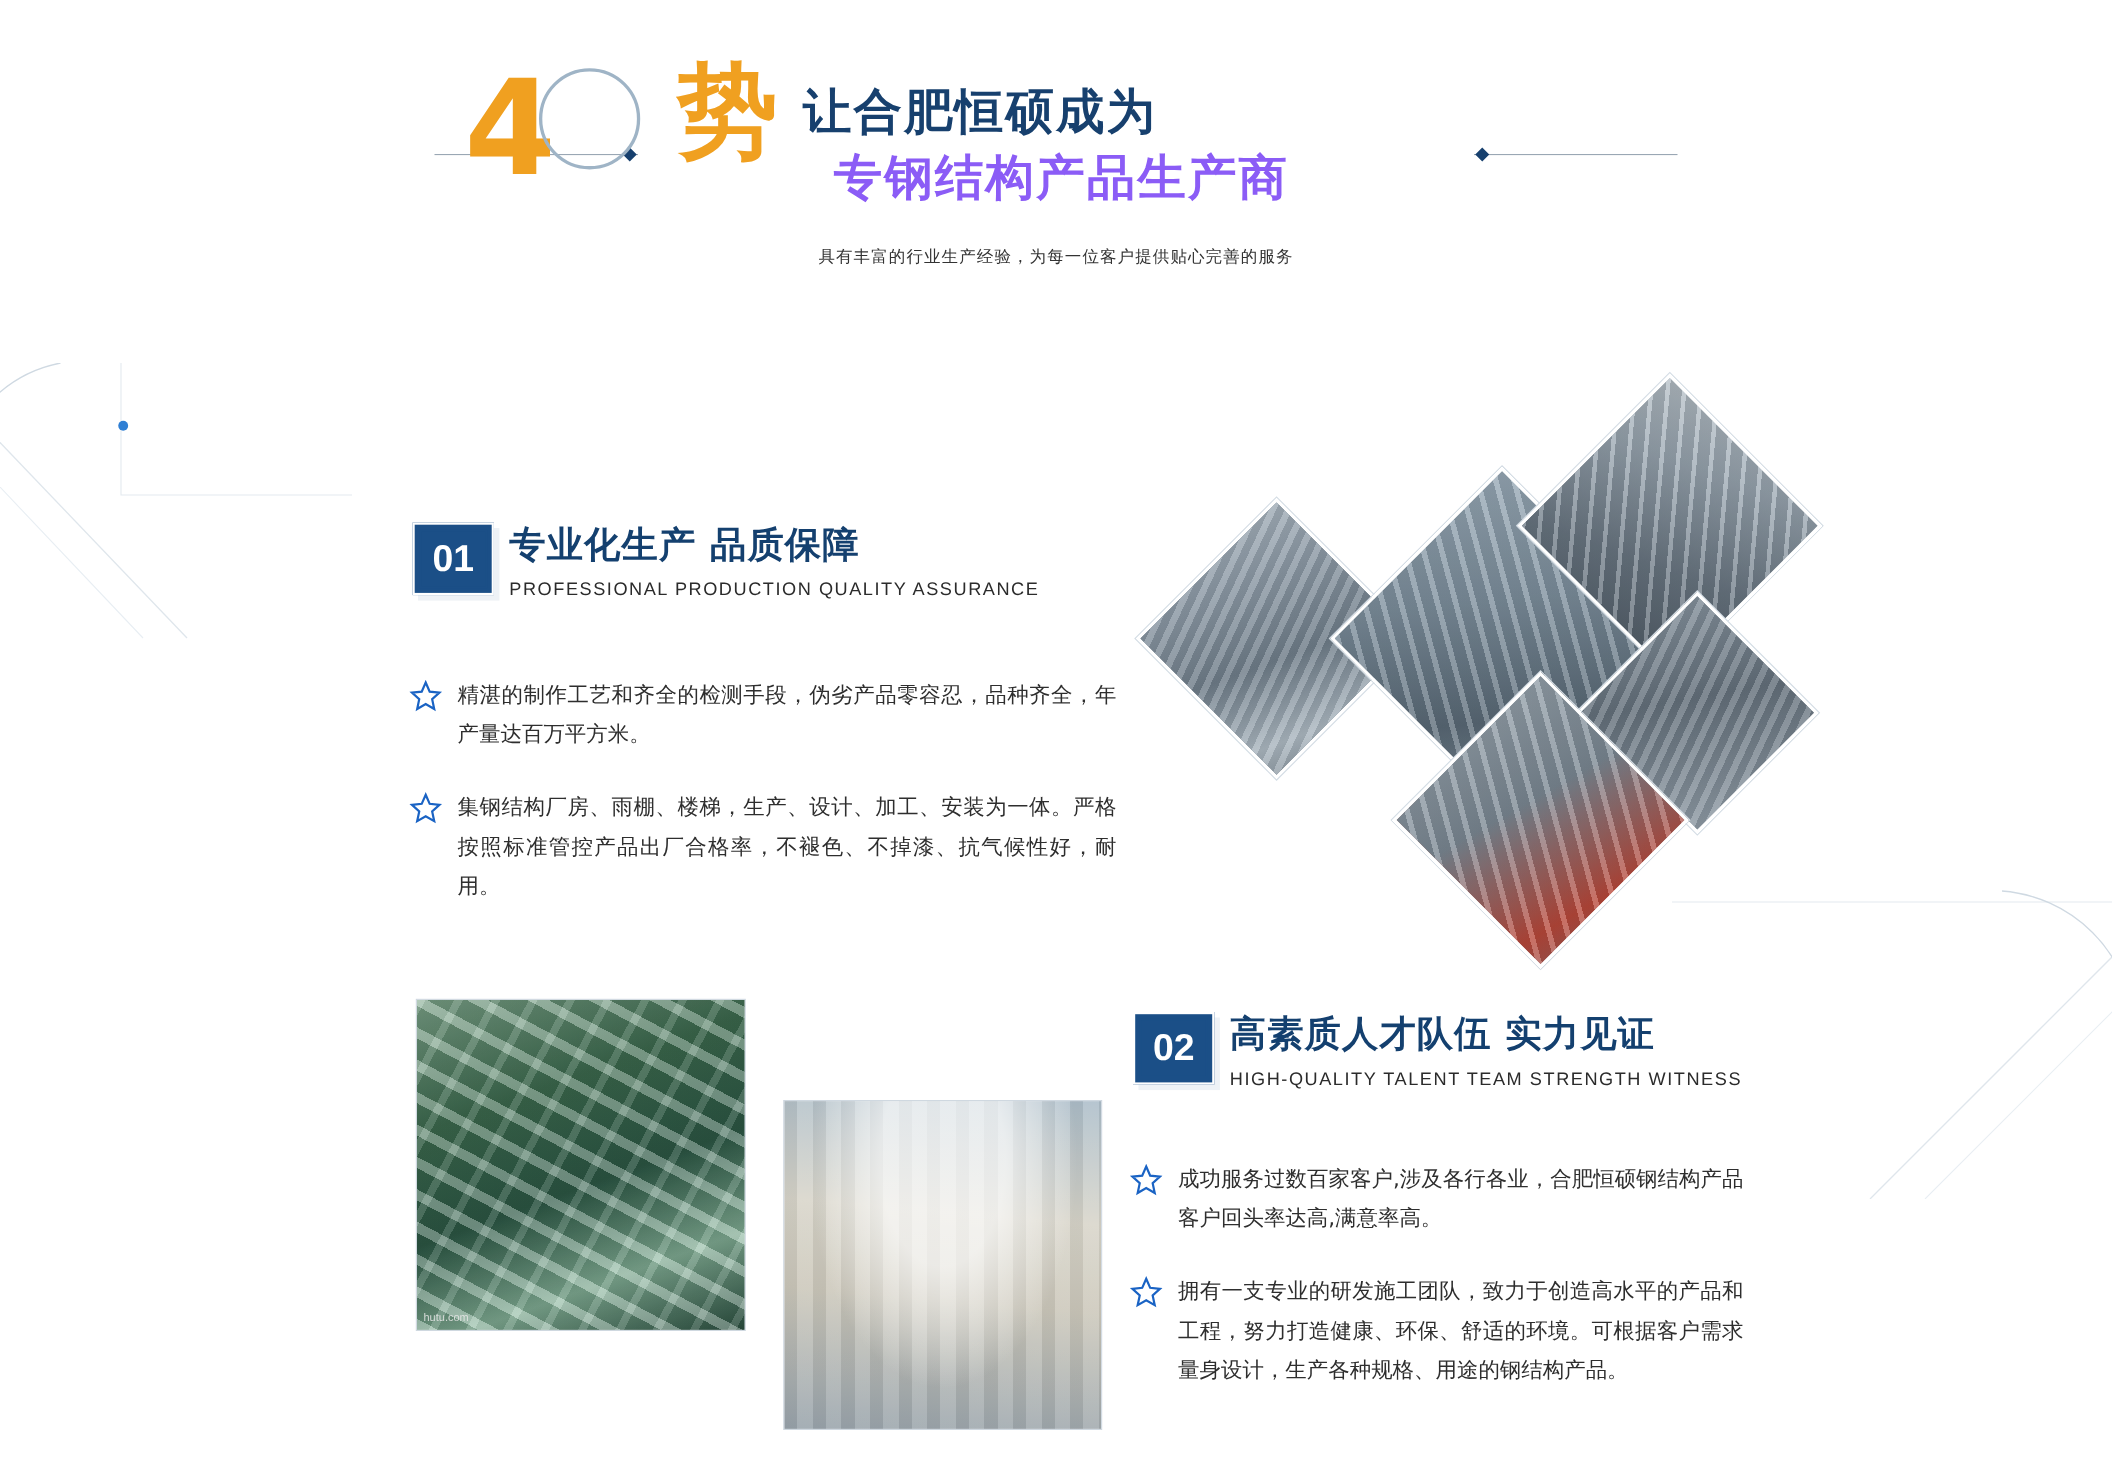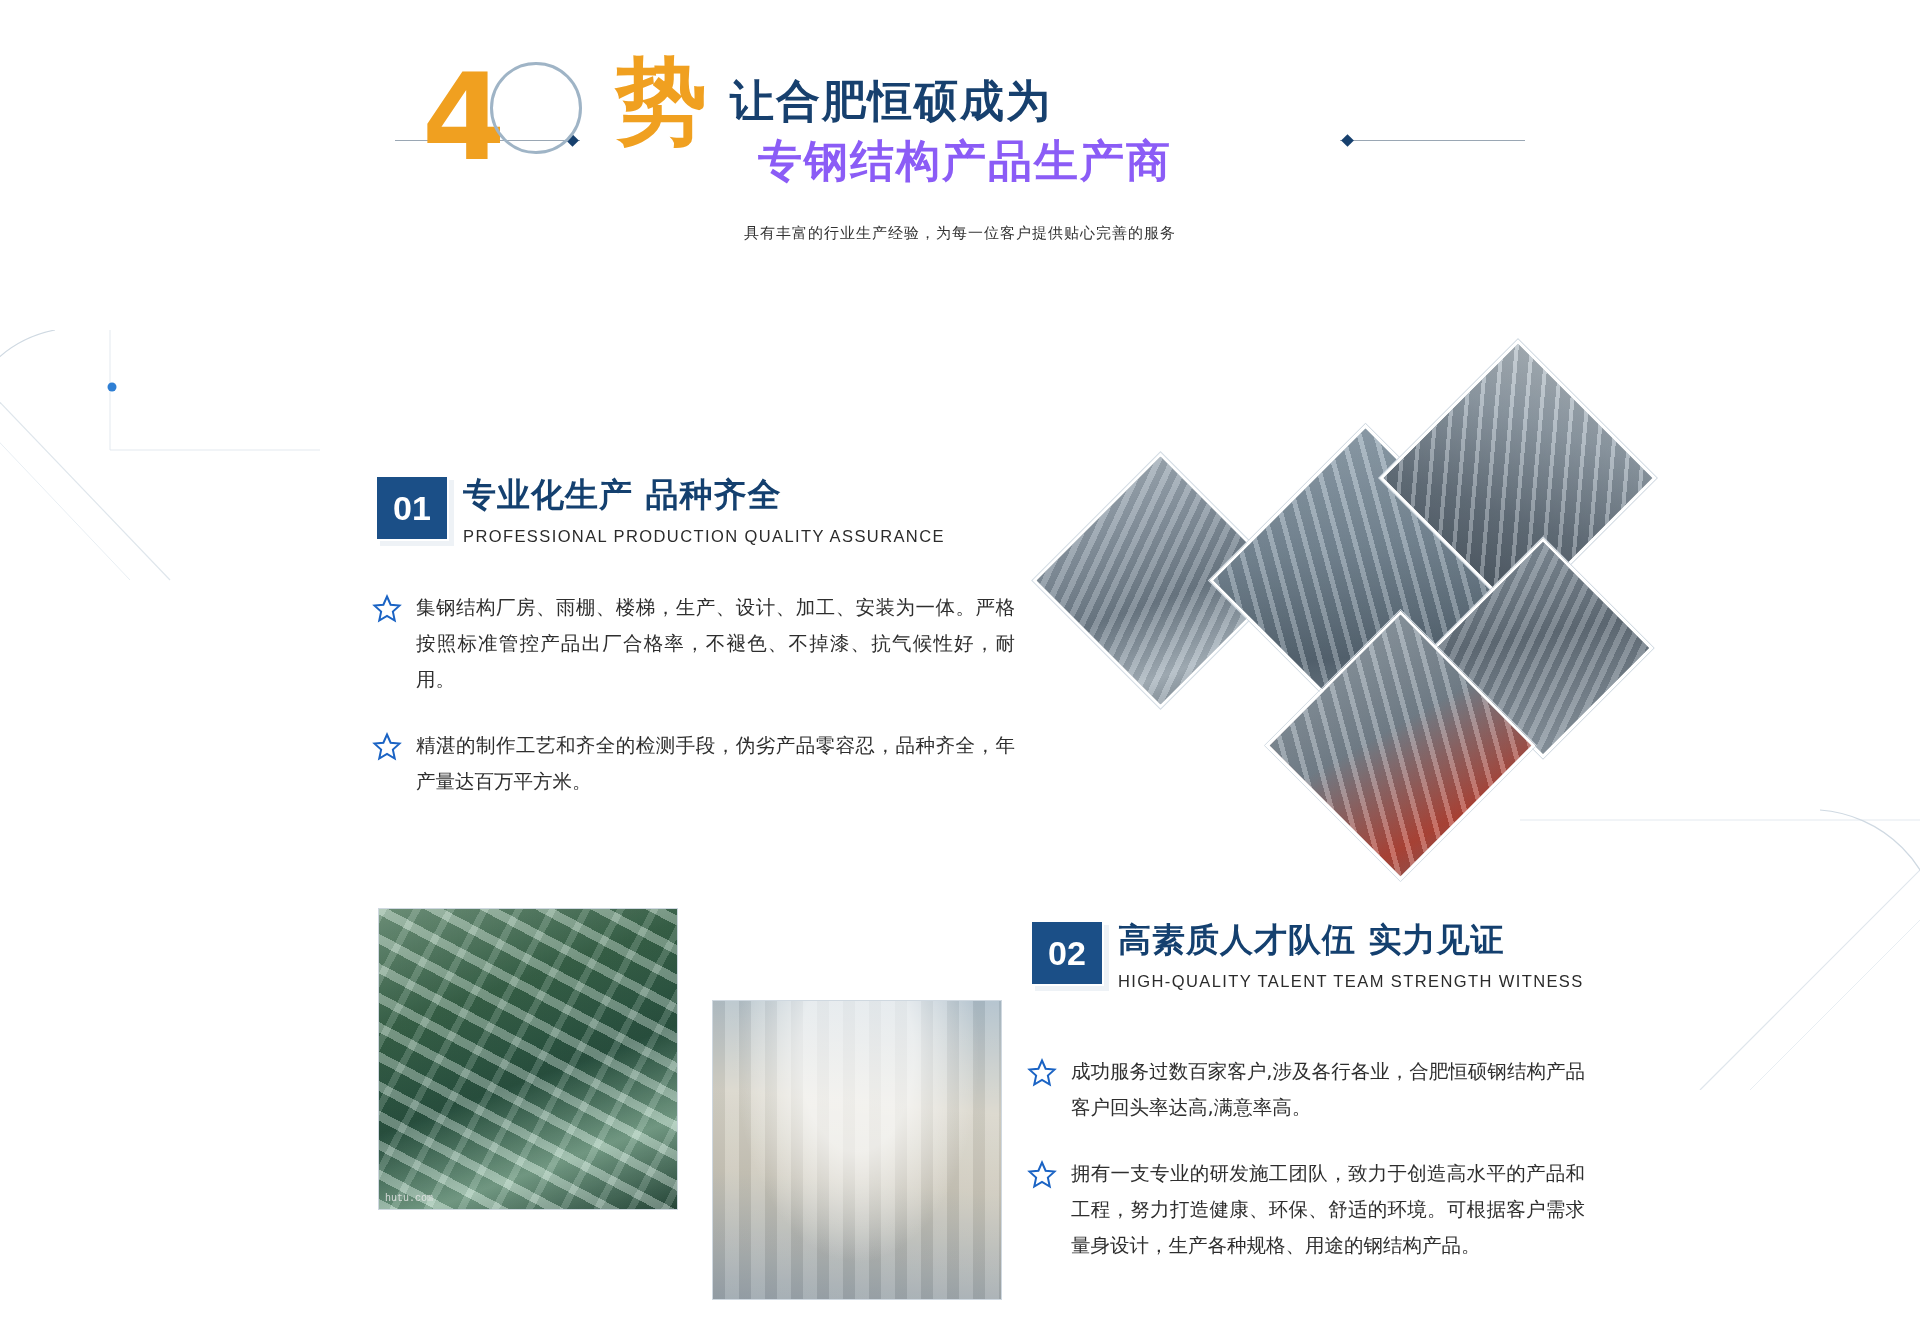--- a/index.html
+++ b/index.html
@@ -100,21 +100,21 @@
     color:#1a63c4;font-size:27px;line-height:1;
   }
   .btxt{
     font-size:19.5px;line-height:36px;color:#2e2e2e;
     font-family:"DejaVu Sans","Liberation Sans",sans-serif;
     text-align:justify;
   }
 
   
   .photo{position:absolute;overflow:hidden;}
-  .frame{border:1px solid #cfd8e0;font-family:Liberation Mono, monospace;}
+  .frame{border:1px solid #cfd8e0;}
   .diamond-photo{position:absolute;overflow:hidden;transform:rotate(45deg);border:3px solid #fff;box-shadow:0 0 0 1px #d3dce4;}
   .diamond-photo .inner{position:absolute;left:-30%;top:-30%;width:160%;height:160%;transform:rotate(-45deg);}
 
   .wm{position:absolute;left:6px;bottom:5px;font-size:10px;color:#e8e8e8;opacity:.85;}
 
   
   .img-a{background:
       linear-gradient(160deg,#b9c4cc 0%,#8d9aa6 32%,#6e7c88 55%,#aab6bf 75%,#59646e 100%),
       linear-gradient(20deg,#97a4ae,#7f8d99);}
   .img-b{background:linear-gradient(175deg,#9fb0bd 0%,#7d8f9d 40%,#5a6a77 70%,#8c9aa6 100%);}
@@ -163,41 +163,41 @@
       <div class="slogan1">让合肥恒硕成为</div>
       <div class="slogan2">专钢结构产品生产商</div>
     </div>
     <div class="sub-line">具有丰富的行业生产经验，为每一位客户提供贴心完善的服务</div>
   </div>
 </div>
 
 <div class="sec-head" style="left:375px;top:475px;">
   <div class="num-box">01</div>
   <div class="head-txt">
-    <div class="head-zh">专业化生产  品种齐全</div>
+    <div class="head-zh">专业化生产  品质保障</div>
     <div class="head-en">PROFESSIONAL PRODUCTION QUALITY ASSURANCE</div>
   </div>
 </div>
 
 <div class="bullets" style="left:370px;top:590px;width:645px;">
+  <div class="bullet" style="margin-top:24px;">
+    <div class="star">
+      <svg width="30" height="30" viewBox="0 0 24 24" aria-hidden="true">
+        <polygon points="12,2 14.9,8.6 22,9.3 16.7,14.1 18.2,21.2 12,17.6 5.8,21.2 7.3,14.1 2,9.3 9.1,8.6" fill="none" stroke="#1a63c4" stroke-width="1.6"></polygon>
+      </svg>
+    </div>
+    <div class="btxt">精湛的制作工艺和齐全的检测手段，伪劣产品零容忍，品种齐全，年产量达百万平方米。</div>
+  </div>
   <div class="bullet">
     <div class="star">
       <svg width="30" height="30" viewBox="0 0 24 24" aria-hidden="true">
         <polygon points="12,2 14.9,8.6 22,9.3 16.7,14.1 18.2,21.2 12,17.6 5.8,21.2 7.3,14.1 2,9.3 9.1,8.6" fill="none" stroke="#1a63c4" stroke-width="1.6"></polygon>
       </svg>
     </div>
     <div class="btxt">集钢结构厂房、雨棚、楼梯，生产、设计、加工、安装为一体。严格按照标准管控产品出厂合格率，不褪色、不掉漆、抗气候性好，耐用。</div>
-  </div>
-  <div class="bullet" style="margin-top:24px;">
-    <div class="star">
-      <svg width="30" height="30" viewBox="0 0 24 24" aria-hidden="true">
-        <polygon points="12,2 14.9,8.6 22,9.3 16.7,14.1 18.2,21.2 12,17.6 5.8,21.2 7.3,14.1 2,9.3 9.1,8.6" fill="none" stroke="#1a63c4" stroke-width="1.6"></polygon>
-      </svg>
-    </div>
-    <div class="btxt">精湛的制作工艺和齐全的检测手段，伪劣产品零容忍，品种齐全，年产量达百万平方米。</div>
   </div>
 </div>
 
 <div class="diamond-photo img-a" style="left:1070px;top:490px;width:175px;height:175px;">
   <div class="inner img-a">
       <div class="px-stripes"></div>
     </div>
 </div>
 <div class="diamond-photo img-b" style="left:1255px;top:470px;width:215px;height:215px;">
   <div class="inner img-b">

